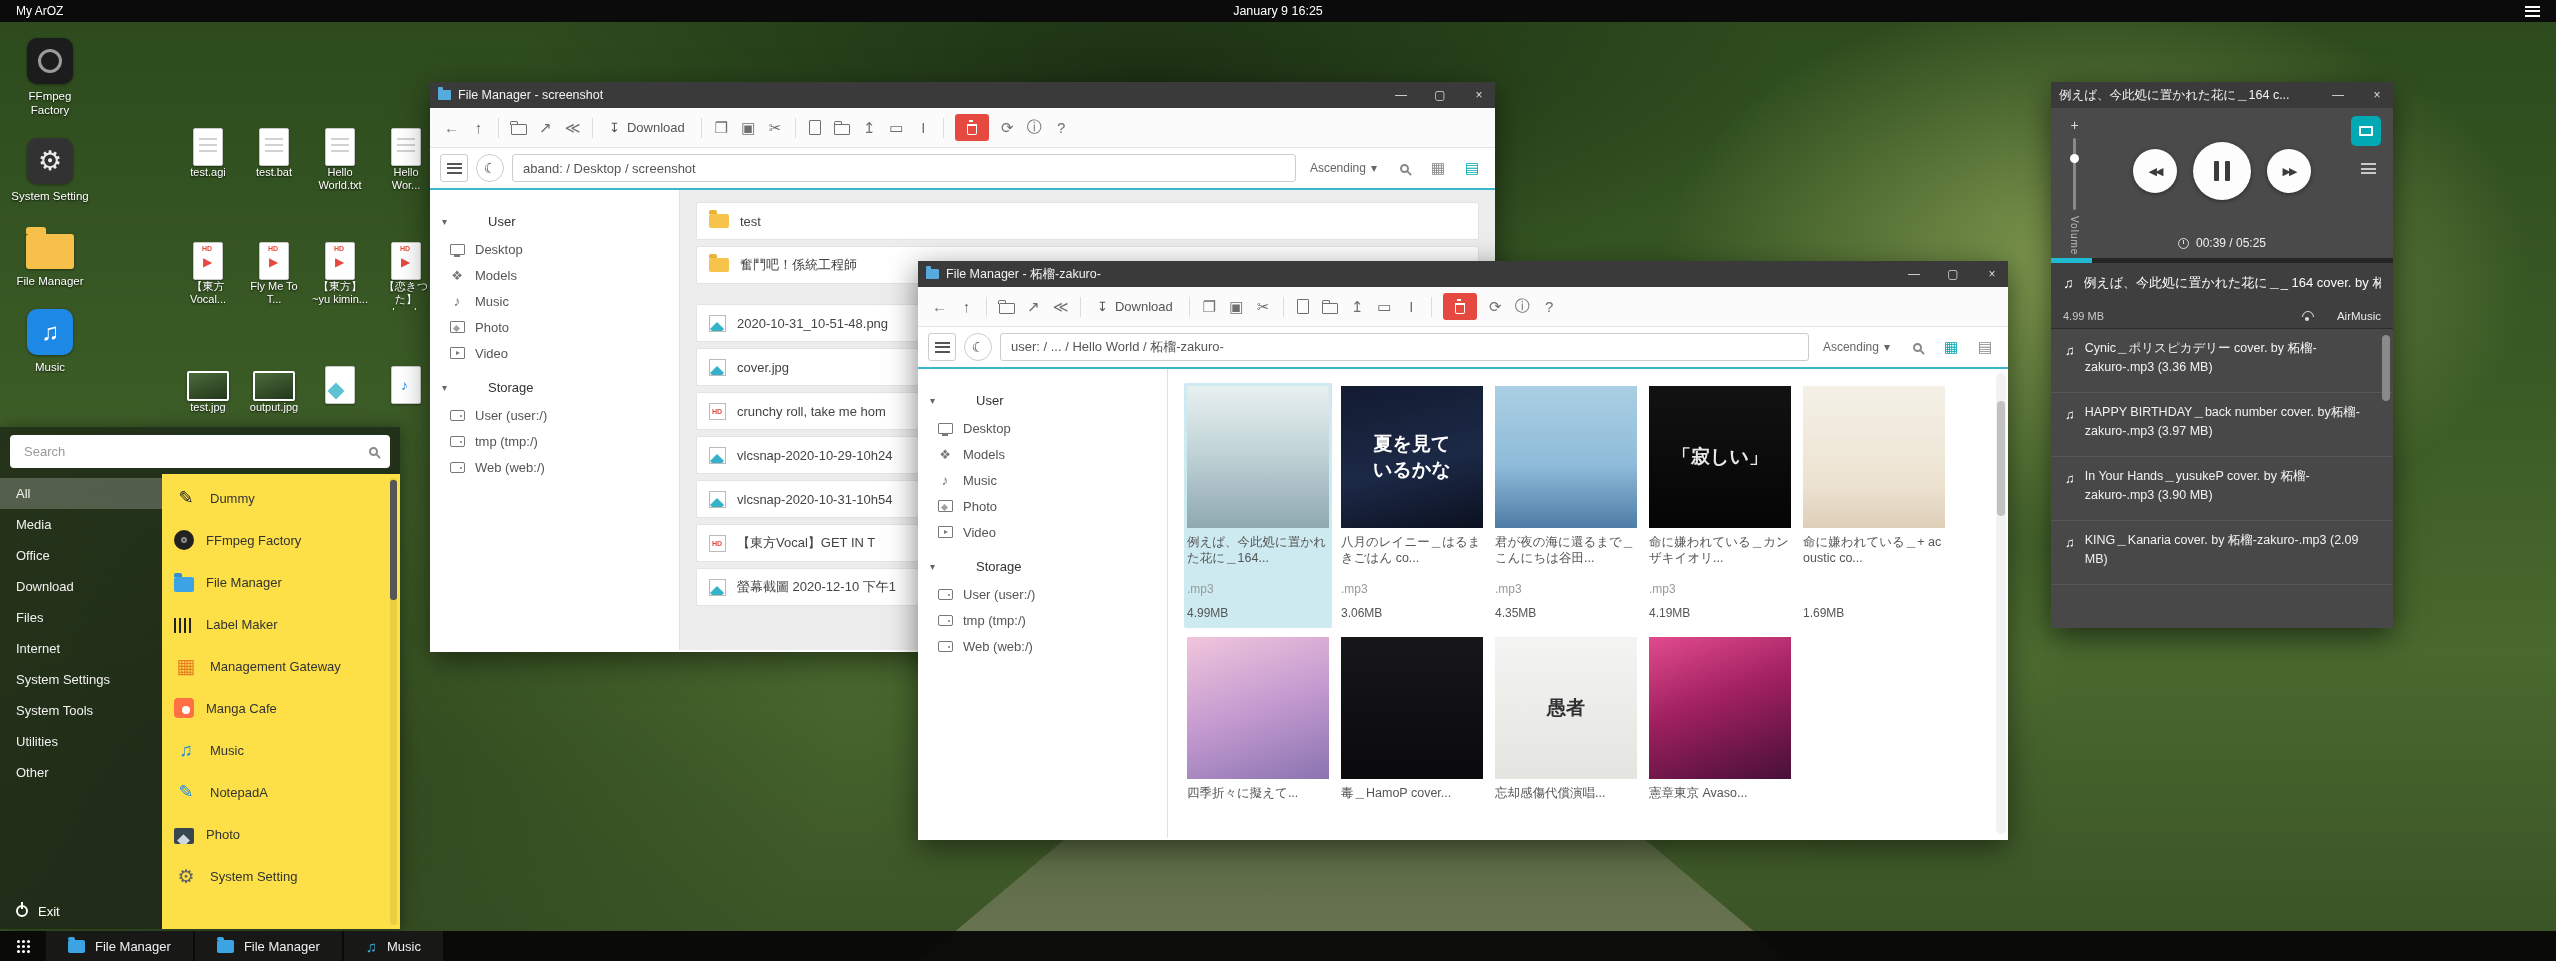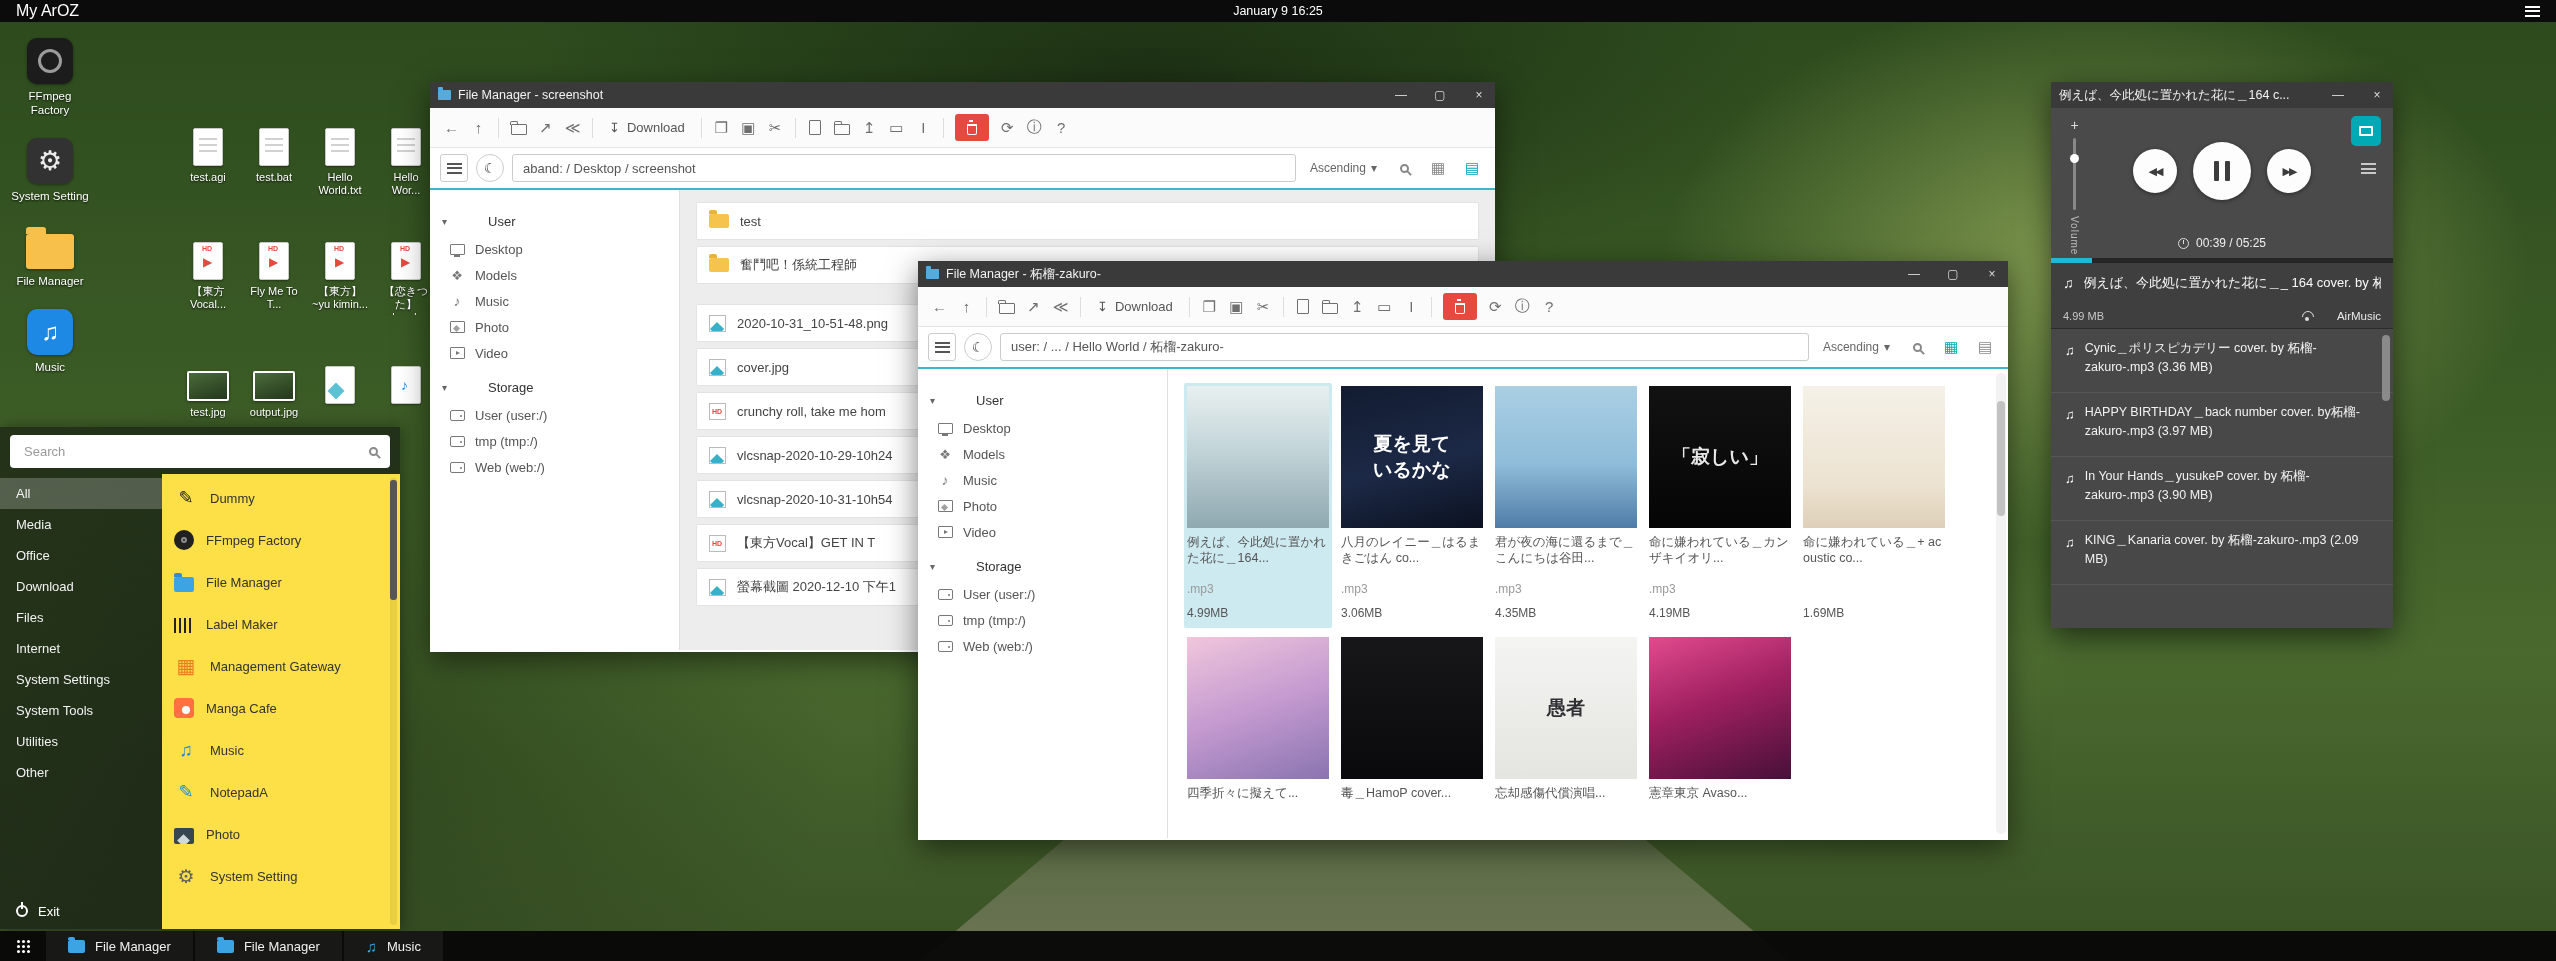--- a/index.html
+++ b/index.html
@@ -12,21 +12,21 @@
     radial-gradient(ellipse 560px 380px at 68% 66%, rgba(150,182,92,.40), transparent 60%),
     radial-gradient(ellipse 760px 520px at 12% 78%, rgba(36,56,22,.65), transparent 70%),
     radial-gradient(ellipse 900px 330px at 45% 8%, rgba(22,38,16,.72), transparent 70%),
     linear-gradient(180deg,#2c4a1d 0%,#3a5a25 38%,#49692e 68%,#3a5226 100%);}
   .bg-path{position:absolute;bottom:0;left:36%;width:34%;height:32%;
     background:linear-gradient(180deg,rgba(120,115,95,0),rgba(150,145,125,.55));
     clip-path:polygon(42% 0,58% 0,100% 100%,0 100%);}
 
   
   .topbar{position:absolute;top:0;left:0;right:0;height:22px;background:#0b0b0b;display:flex;align-items:center;padding:0 16px;z-index:8;}
-  .tb-brand{font-size:16px;color:#fff;z-index:1;text-align:center;}
+  .tb-brand{font-size:12px;color:#fff;z-index:1;text-align:center;}
   .tb-clock{position:absolute;left:0;right:0;text-align:center;font-size:12.5px;color:#fff;}
   .tb-menu{margin-left:auto;color:#fff;z-index:1;display:flex;align-items:center;}
 
   
   .i-burger{position:relative;display:inline-block;width:15px;height:11px;}
   .i-burger::before{content:"";position:absolute;left:0;right:0;top:0;bottom:0;border-top:2px solid currentColor;border-bottom:2px solid currentColor;}
   .i-burger::after{content:"";position:absolute;left:0;right:0;top:4.5px;border-top:2px solid currentColor;}
   
   .i-search{position:relative;display:inline-block;width:9px;height:9px;border:2px solid currentColor;border-radius:50%;}
   .i-search::after{content:"";position:absolute;width:6px;height:2px;background:currentColor;transform:rotate(45deg);right:-5px;bottom:-3px;}
@@ -53,21 +53,21 @@
   .di-gear::before{content:"⚙";font-size:27px;color:#ececec;}
   .di-folder{width:48px;height:35px;background:#f7c04a;border-radius:3px;position:relative;margin-top:11px;box-shadow:0 1px 3px rgba(0,0,0,.4);}
   .di-folder::before{content:"";position:absolute;top:-7px;left:0;width:20px;height:7px;background:#f7c04a;border-radius:3px 3px 0 0;}
   .di-music{width:46px;height:46px;border-radius:10px;background:#1e88e5;display:flex;align-items:center;justify-content:center;box-shadow:0 1px 3px rgba(0,0,0,.4);}
   .di-music::before{content:"♫";font-size:24px;color:#fff;}
 
   .dt-row{position:absolute;display:flex;gap:10px;z-index:1;}
   .dt-row1{left:180px;top:128px;}
   .dt-row2{left:180px;top:242px;}
   .dt-row3{left:180px;top:366px;}
-  .df-item{width:56px;display:flex;flex-direction:column;align-items:center;gap:5px;}
+  .df-item{width:56px;display:flex;flex-direction:column;align-items:center;}
   .df-label{max-height:30px;overflow:hidden;font-size:11px;}
   .fi{width:30px;height:38px;background:#fff;border:1px solid #c9c9c9;border-radius:2px;position:relative;box-shadow:0 1px 2px rgba(0,0,0,.35);flex:none;}
   .fi-doc::after{content:"";position:absolute;left:5px;top:9px;width:18px;height:16px;background:repeating-linear-gradient(180deg,#d2d2d2 0 2px,transparent 2px 6px);}
   .fi-video::after{content:"▶";position:absolute;left:9px;top:12px;font-size:12px;color:#e5493f;}
   .fi-video::before{content:"HD";position:absolute;top:2px;left:8px;font-size:7px;font-weight:bold;color:#e5493f;}
   .fi-photo::after{content:"";position:absolute;left:4px;bottom:6px;width:12px;height:12px;background:#35b2c9;transform:rotate(45deg);opacity:.8;}
   .fi-audio::after{content:"♪";position:absolute;left:9px;top:10px;font-size:14px;color:#1e88e5;}
   .fi-thumb{width:42px;height:30px;border:2px solid #fff;background:linear-gradient(160deg,#4a6b3a,#24371c);box-shadow:0 1px 3px rgba(0,0,0,.45);margin-top:5px;flex:none;}
 
   

